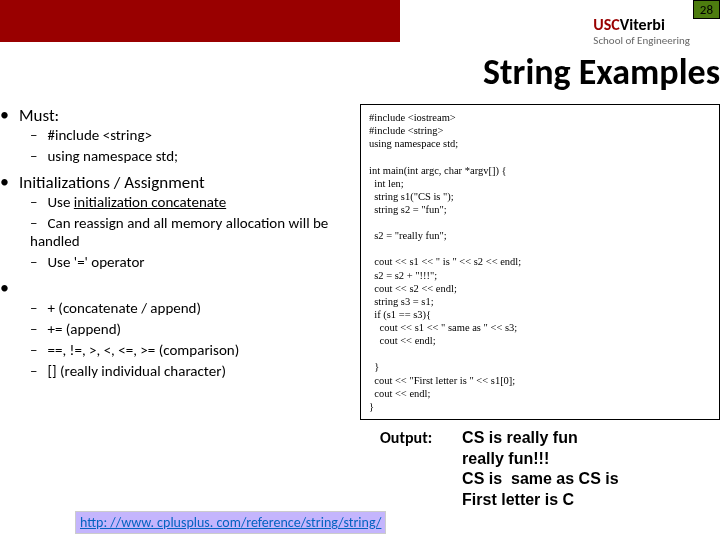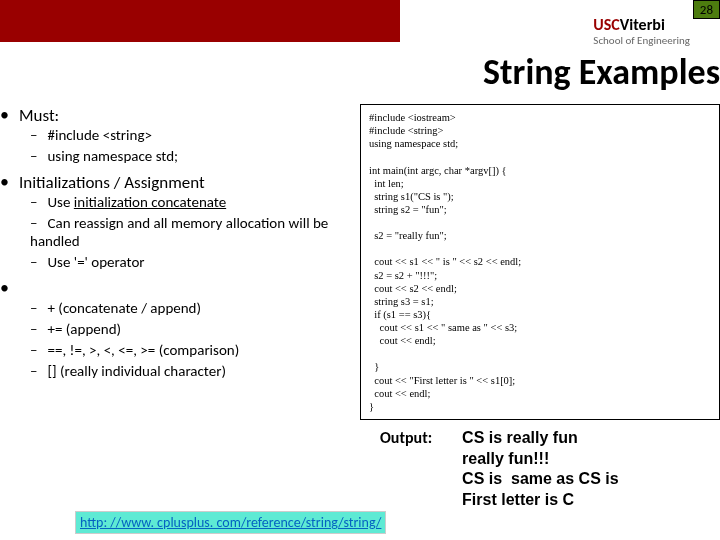--- a/index.html
+++ b/index.html
@@ -17,21 +17,21 @@
   ul.bullets { list-style: none; }
   ul.bullets > li { margin-bottom: 6px; }
   ul.bullets > li::before { content: "•"; margin-right: 10px; font-size: 18px; }
   ul.dashes { list-style: none; padding-left: 30px; }
   ul.dashes > li { margin-bottom: 3px; font-size: 15px; }
   ul.dashes > li::before { content: "–"; margin-right: 10px; }
   .codebox { border: 1px solid #000; padding: 6px 8px; font-family: Liberation Serif, serif; font-size: 10.5px; line-height: 1.25; white-space: pre; }
   .output-row { display: flex; margin-top: 8px; }
   .out-label { font-size: 16px; font-weight: bold; margin-left: 20px; margin-right: 30px; }
   .out-text { font-family: Arial, sans-serif; font-size: 16px; font-weight: bold; line-height: 1.3; }
-  .footer-link { position: absolute; bottom: 6px; left: 75px; font-size: 14px; color: #0563c1; text-decoration: underline; background: #5eead4; padding: 2px 4px; border: 1px solid #ccc; }
+  .footer-link { position: absolute; bottom: 6px; left: 75px; font-size: 14px; color: #0563c1; text-decoration: underline; background: #c4b5fd; padding: 2px 4px; border: 1px solid #ccc; }
   .u { text-decoration: underline; }
 </style>
 </head>
 <body>
 
 <div class="header-band">
   <div class="red-bar"></div>
   <div class="page-num">28</div>
   <div class="logo">
     <b>USC</b><span class="v">Viterbi</span><br>

